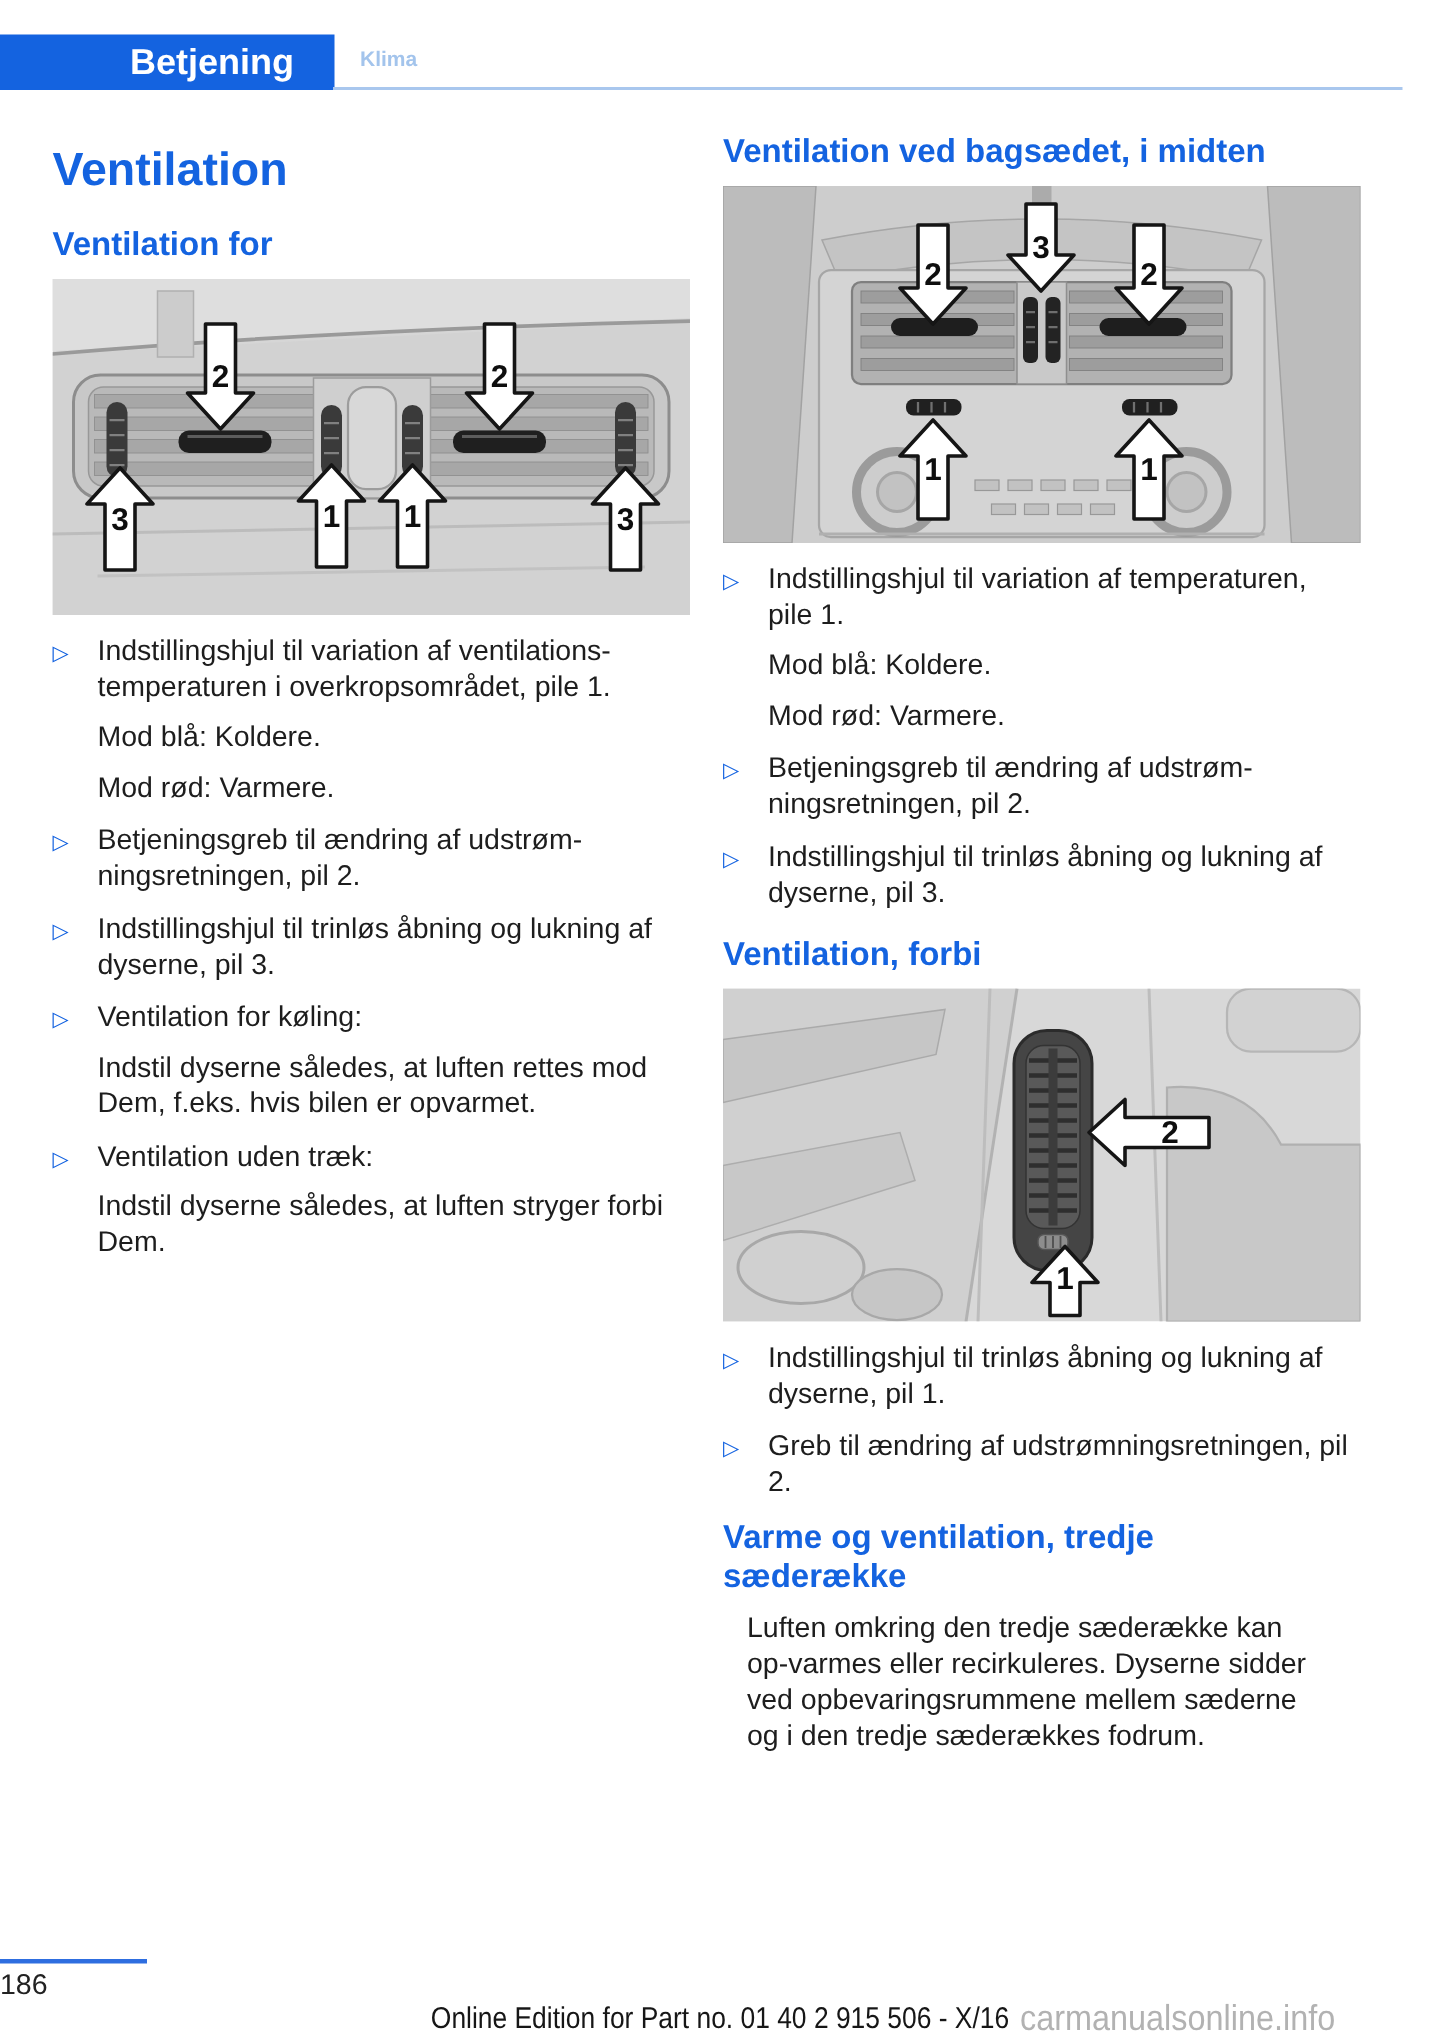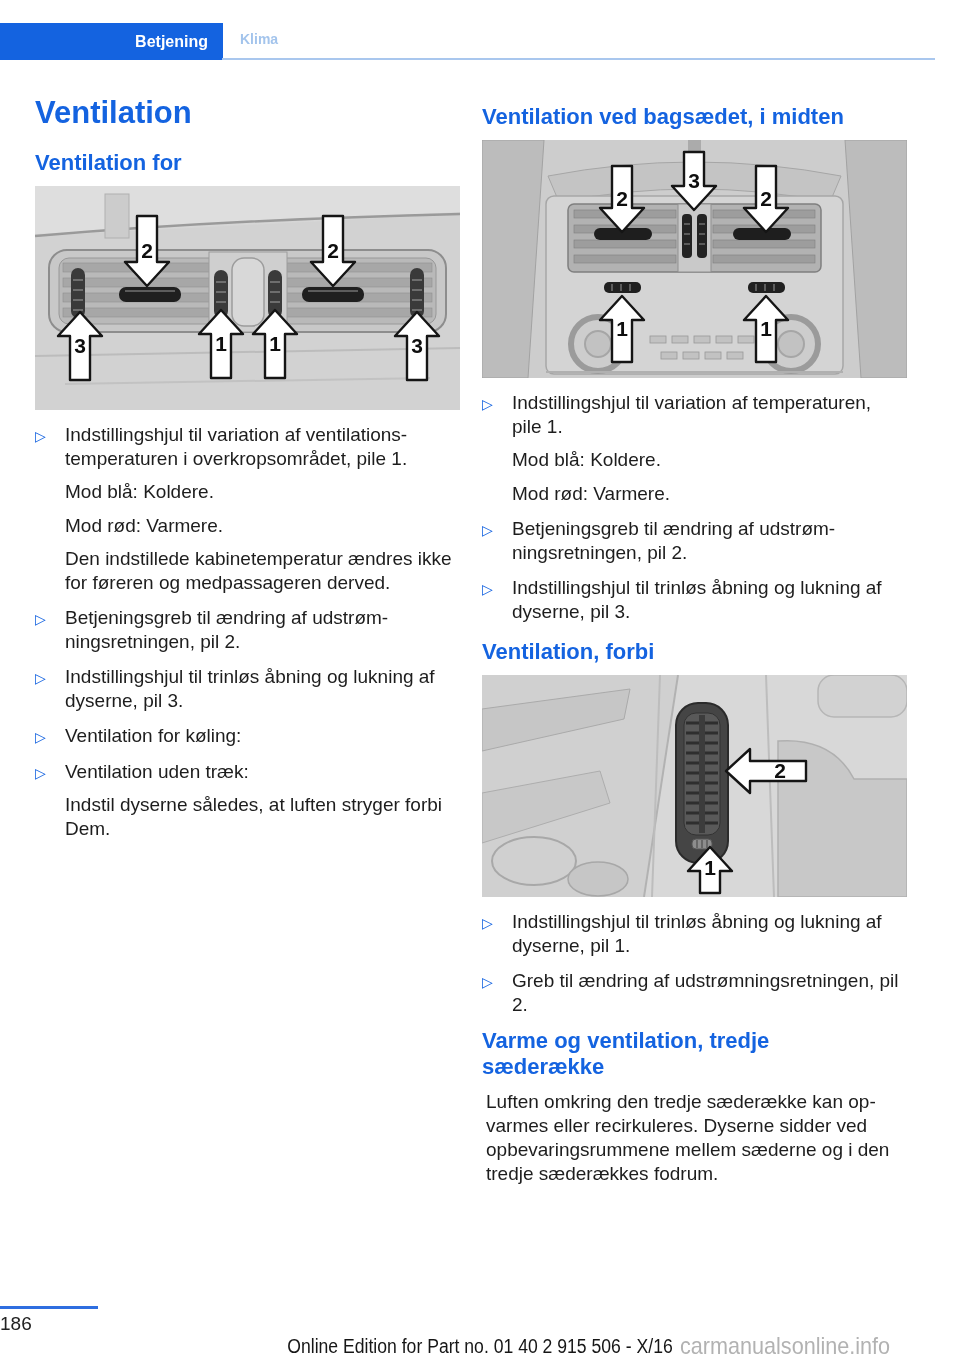--- a/index.html
+++ b/index.html
@@ -14,55 +14,55 @@
   html,body{margin:0;padding:0;}
   body{
     width:960px;height:1362px;position:relative;background:#ffffff;
     font-family:"Liberation Sans","DejaVu Sans",sans-serif;
     color:var(--body-text);overflow:hidden;
   }
   
   .tab-active{
     position:absolute;left:0;top:23px;width:223px;height:37px;
     background:var(--accent-blue);color:#ffffff;
-    font-size:16px;font-weight:bold;
+    font-size:24px;font-weight:bold;
     display:flex;align-items:center;justify-content:flex-end;
-    padding-right:15px;box-sizing:border-box;
+    padding-right:27px;box-sizing:border-box;
   }
   .tab-inactive{
     position:absolute;left:240px;top:31px;
     font-size:14px;font-weight:bold;color:var(--tab-inactive-blue);
   }
   .header-rule{
     position:absolute;left:222px;top:58px;width:713px;height:2px;
     background:var(--rule-light-blue);
   }
   
   .col{position:absolute;width:418px;}
   .col-left{left:35px;top:96px;}
-  .col-right{left:482px;top:104px;}
+  .col-right{left:482px;top:88px;}
   h1{margin:0 0 20px;font-size:31px;line-height:34px;color:var(--accent-blue);}
   h2{margin:0 0 10px;font-size:22px;line-height:26px;color:var(--accent-blue);}
   h2.light{color:var(--heading-light-blue);margin-top:20px;margin-bottom:12px;}
   h2.mt16{margin-top:16px;}
   h2.mt22{margin-top:10px;}
   h2.narrow{max-width:330px;}
   figure{margin:0 0 13px;padding:0;width:425px;}
   svg{display:block;}
   .fig text{font:700 21px "Liberation Sans",sans-serif;fill:#0e0e0e;text-anchor:middle;}
   .arr{fill:#ffffff;stroke:#151515;stroke-width:2.4;stroke-linejoin:round;}
   ul.bullets{list-style:none;margin:0;padding:0;}
   .bullets li{position:relative;padding-left:30px;margin:0 0 12px;font-size:19px;line-height:23.5px;}
   .marker{
     position:absolute;left:0;top:2px;
     font-family:"DejaVu Sans",sans-serif;font-size:14px;color:var(--accent-blue);
   }
   .bullets p{margin:0;}
   .bullets p.sub{margin-top:10px;}
-  .para{font-size:19px;line-height:24px;margin:8px 4px 0;}
+  .para{font-size:19px;line-height:24px;margin:8px 16px 0;}
   
   .footer-rule{position:absolute;left:0;top:1306px;width:98px;height:3px;background:var(--footer-rule-blue);}
   .page-number{position:absolute;left:0;top:1313px;width:97px;text-align:left;font-size:19px;color:#222222;}
   .edition{
     position:absolute;left:0;top:1335px;width:960px;text-align:center;
     font-size:20px;color:#161616;transform:scaleX(0.88);transform-origin:center;
     white-space:nowrap;
   }
   .watermark{
     position:absolute;left:680px;top:1332px;
@@ -146,36 +146,36 @@
       </g>
     </svg>
   </figure>
 
   <ul class="bullets">
     <li>
       <span class="marker">▷</span>
       <p>Indstillingshjul til variation af ventilations-temperaturen i overkropsområdet, pile 1.</p>
       <p class="sub">Mod blå: Koldere.</p>
       <p class="sub">Mod rød: Varmere.</p>
-      <p class="sub">Den indstillede kabinetemperatur ændres ikke for føreren og medpassageren derved.</p>
     </li>
     <li>
       <span class="marker">▷</span>
       <p>Betjeningsgreb til ændring af udstrøm-ningsretningen, pil 2.</p>
     </li>
     <li>
       <span class="marker">▷</span>
       <p>Indstillingshjul til trinløs åbning og lukning af dyserne, pil 3.</p>
     </li>
   </ul>
 
   <ul class="bullets">
     <li>
       <span class="marker">▷</span>
       <p>Ventilation for køling:</p>
+      <p class="sub">Indstil dyserne således, at luften rettes mod Dem, f.eks. hvis bilen er opvarmet.</p>
     </li>
     <li>
       <span class="marker">▷</span>
       <p>Ventilation uden træk:</p>
       <p class="sub">Indstil dyserne således, at luften stryger forbi Dem.</p>
     </li>
   </ul>
 </main>
 
 <main class="col col-right">

